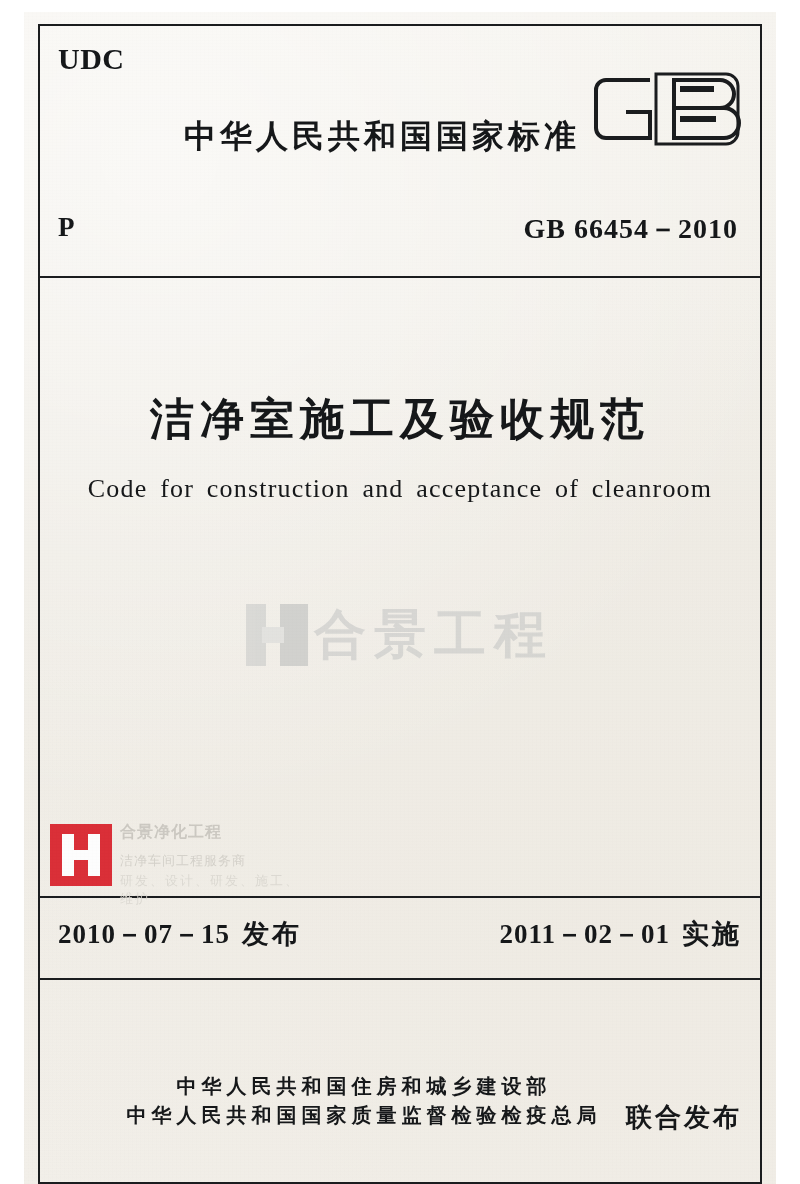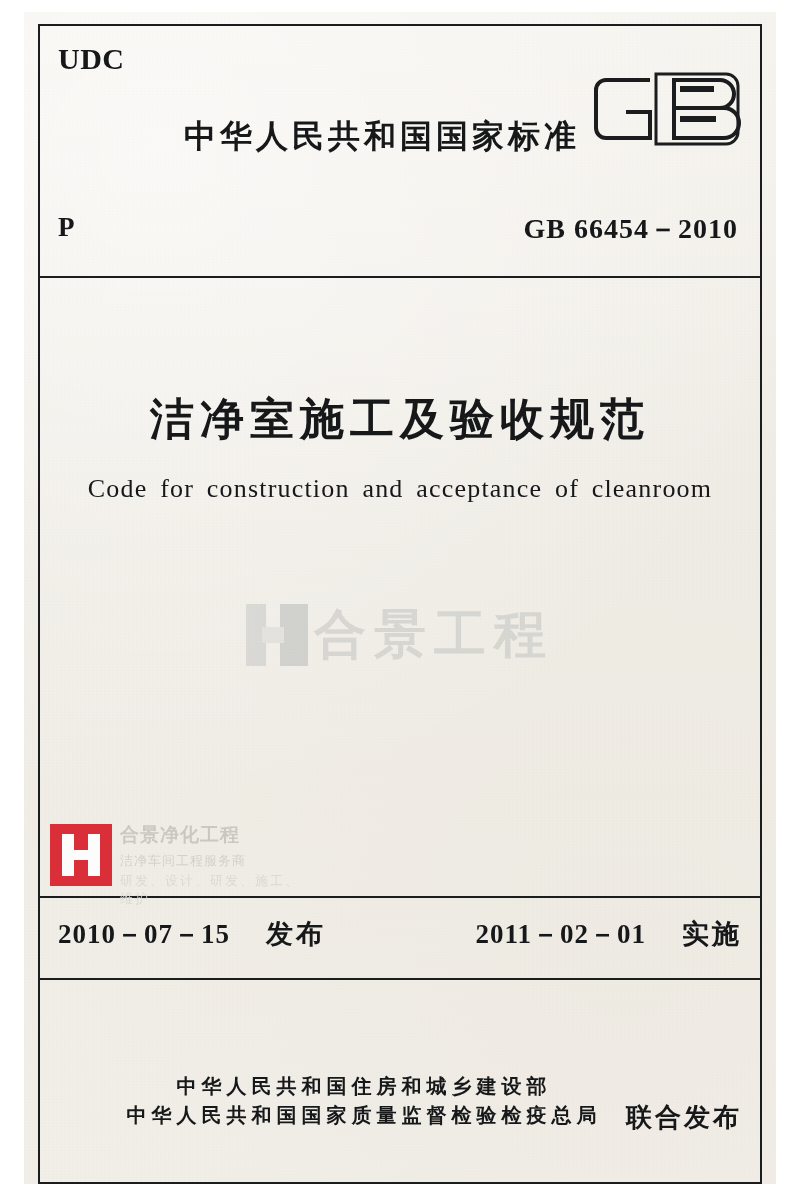--- a/index.html
+++ b/index.html
@@ -173,21 +173,21 @@
     height: 62px;
     background: #d9202a;
   }
   .cl-badge .h1 { position: absolute; left: 12px; top: 10px; width: 12px; height: 42px; background: #ffffff; }
   .cl-badge .h2 { position: absolute; right: 12px; top: 10px; width: 12px; height: 42px; background: #ffffff; }
   .cl-badge .h3 { position: absolute; left: 12px; top: 26px; width: 38px; height: 10px; background: #ffffff; }
   .cl-title {
     position: absolute;
     left: 70px;
     top: 2px;
-    font-size: 19px;
+    font-size: 16px;
     font-weight: bold;
     color: #c9c6bf;
     letter-spacing: 1px;
     font-family: "DejaVu Sans", sans-serif;
   }
   .cl-sub1 {
     position: absolute;
     left: 70px;
     top: 32px;
     font-size: 13px;
@@ -211,21 +211,21 @@
     left: 34px;
     right: 34px;
     top: 904px;
     display: flex;
     justify-content: space-between;
     align-items: baseline;
   }
   .date-group {
     display: flex;
     align-items: baseline;
-    gap: 36px;
+    gap: 12px;
   }
   .date-val {
     font-size: 27px;
     font-weight: bold;
     letter-spacing: 1px;
     font-family: "Liberation Serif", serif;
   }
   .date-action {
     font-size: 27px;
     font-weight: bold;

